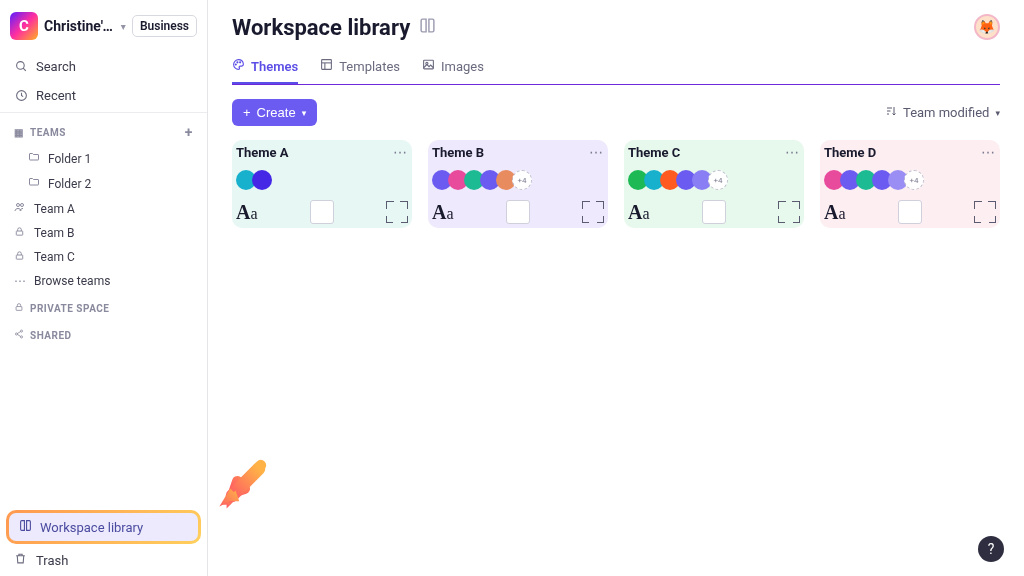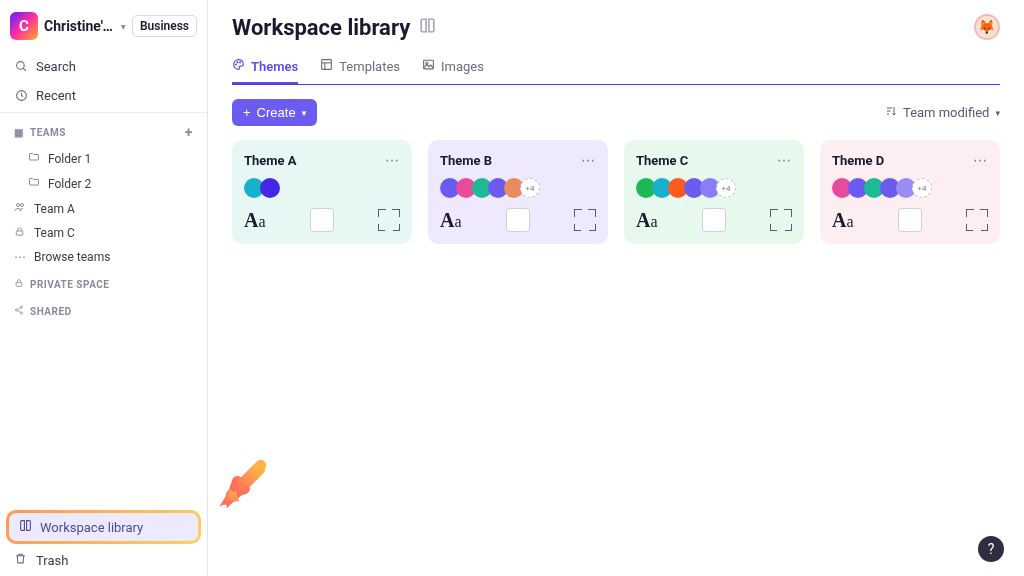--- a/index.html
+++ b/index.html
@@ -35,21 +35,21 @@
 .page-title .icn { color: #9a9ab0; font-size: 16px; }
 .avatar { width: 26px; height: 26px; border-radius: 50%; background: #ffe0c9; border: 2px solid #f3b7c8; display: flex; align-items: center; justify-content: center; font-size: 14px; }
 .tabs { display: flex; gap: 22px; border-bottom: 1px solid #6d28d9; margin-top: 10px; }
 .tab { display: flex; align-items: center; gap: 6px; padding: 8px 0; font-size: 13px; color: #6b6b80; cursor: pointer; border-bottom: 2px solid transparent; }
 .tab.active { color: #5b4ee6; border-bottom-color: #5b4ee6; font-weight: 600; }
 .toolbar { display: flex; align-items: center; justify-content: space-between; padding: 14px 0; }
 .create-btn { background: #6b5bf0; color: #fff; border: none; border-radius: 6px; padding: 6px 11px; font-size: 13px; font-weight: 500; display: flex; align-items: center; gap: 6px; cursor: pointer; }
 .sort-btn { display: flex; align-items: center; gap: 6px; color: #5a5a70; font-size: 13px; cursor: pointer; }
 
 .cards { display: flex; gap: 16px; }
-.card { width: 180px; border-radius: 10px; padding: 12px; }
+.card { width: 180px; border-radius: 10px; padding: 4px; }
 .card-head { display: flex; align-items: center; justify-content: space-between; margin-bottom: 10px; }
 .card-title { font-weight: 700; font-size: 13px; }
 .more { color: #7a7a90; font-size: 14px; letter-spacing: 1px; cursor: pointer; }
 .swatches { display: flex; align-items: center; margin-bottom: 10px; }
 .swatch { width: 20px; height: 20px; border-radius: 50%; margin-left: -4px; }
 .swatch:first-child { margin-left: 0; }
 .swatch.extra { background: #fff; border: 1px dashed #bcbccc; display: flex; align-items: center; justify-content: center; font-size: 8px; color: #7a7a90; }
 .row2 { display: flex; align-items: center; justify-content: space-between; }
 .aa { font-family: Georgia, serif; font-size: 20px; font-weight: 700; }
 .aa .small-a { font-size: 16px; font-weight: 400; }
@@ -129,20 +129,29 @@
       </span>
       <span>Team A</span>
     </div>
     <div class="tree-item">
       <span class="icn">
         <svg width="11" height="11" viewBox="0 0 24 24" fill="none" stroke="currentColor" stroke-width="2">
             <rect x="5" y="11" width="14" height="9" rx="1"></rect>
             <path d="M8 11V8a4 4 0 018 0v3"></path>
           </svg>
       </span>
+      <span>Team B</span>
+    </div>
+    <div class="tree-item">
+      <span class="icn">
+        <svg width="11" height="11" viewBox="0 0 24 24" fill="none" stroke="currentColor" stroke-width="2">
+            <rect x="5" y="11" width="14" height="9" rx="1"></rect>
+            <path d="M8 11V8a4 4 0 018 0v3"></path>
+          </svg>
+      </span>
       <span>Team C</span>
     </div>
     <div class="tree-item">
       <span class="icn">⋯</span>
       <span>Browse teams</span>
     </div>
     <div class="sb-section">
       <span style="display:flex;align-items:center;gap:6px;">
           <span class="icn">
         <svg width="10" height="10" viewBox="0 0 24 24" fill="none" stroke="currentColor" stroke-width="2">

